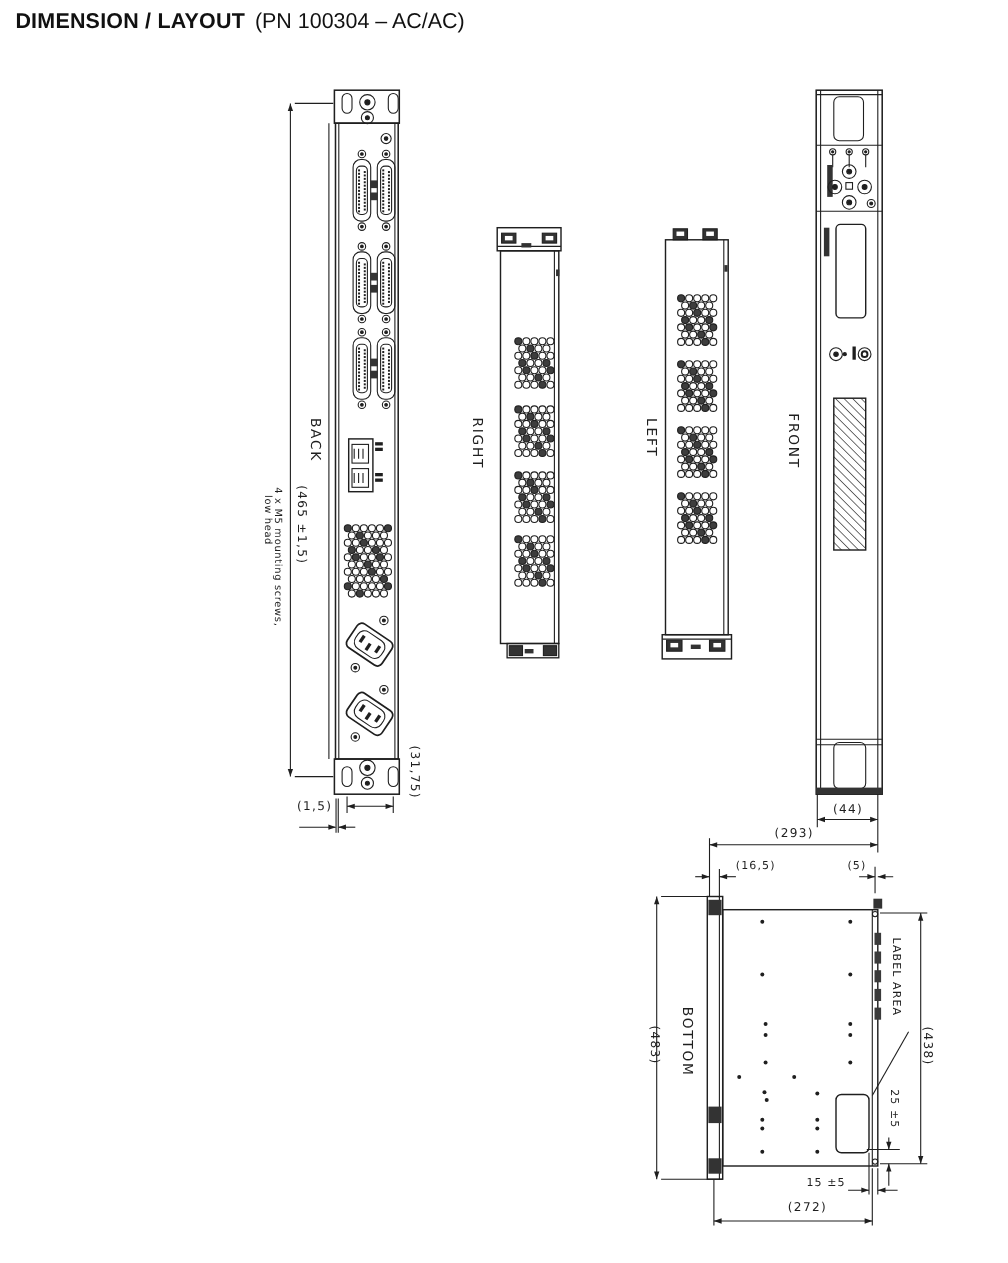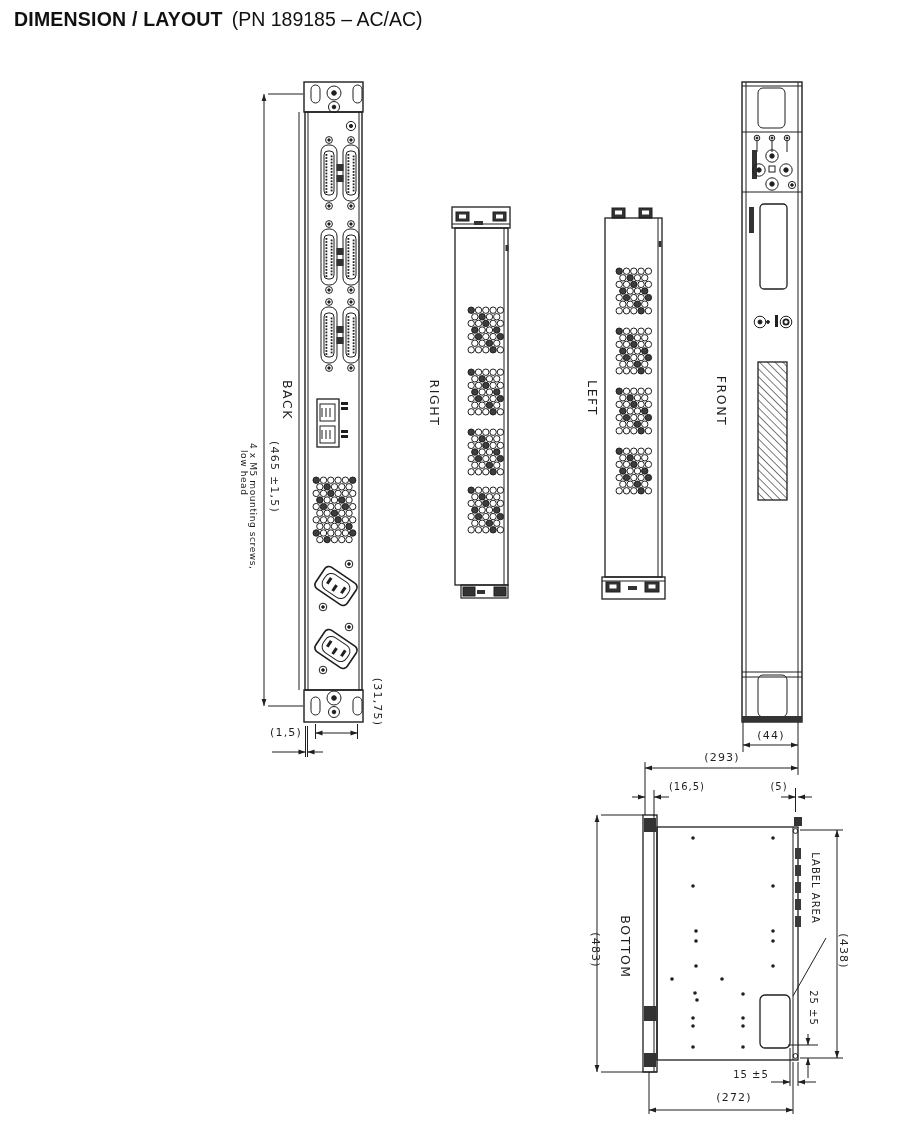--- a/index.html
+++ b/index.html
@@ -13,21 +13,21 @@
   .t13{font-size:12.5px;letter-spacing:1.6px;}
   .t11{font-size:11px;letter-spacing:1.2px;}
   .t10{font-size:10px;letter-spacing:1px;}
   .t9{font-size:9px;letter-spacing:.6px;}
   .mid{text-anchor:middle;}
 </style>
 </head>
 <body>
 
 <div class="title">
-  <span class="main">DIMENSION / LAYOUT</span><span class="pn">(PN 189185 – AC/AC)</span>
+  <span class="main">DIMENSION / LAYOUT</span><span class="pn">(PN 100304 – AC/AC)</span>
 </div>
 
 <svg width="916" height="1148" viewBox="0 0 916 1148">
   <defs>
     <pattern id="hatch" width="5.5" height="5.5" patternUnits="userSpaceOnUse" patternTransform="rotate(-45)">
       <rect width="5.5" height="5.5" fill="#ffffff"></rect>
       <line x1="0" y1="0" x2="0" y2="5.5" stroke="#444" stroke-width="1.4"></line>
     </pattern>
   </defs>
 

